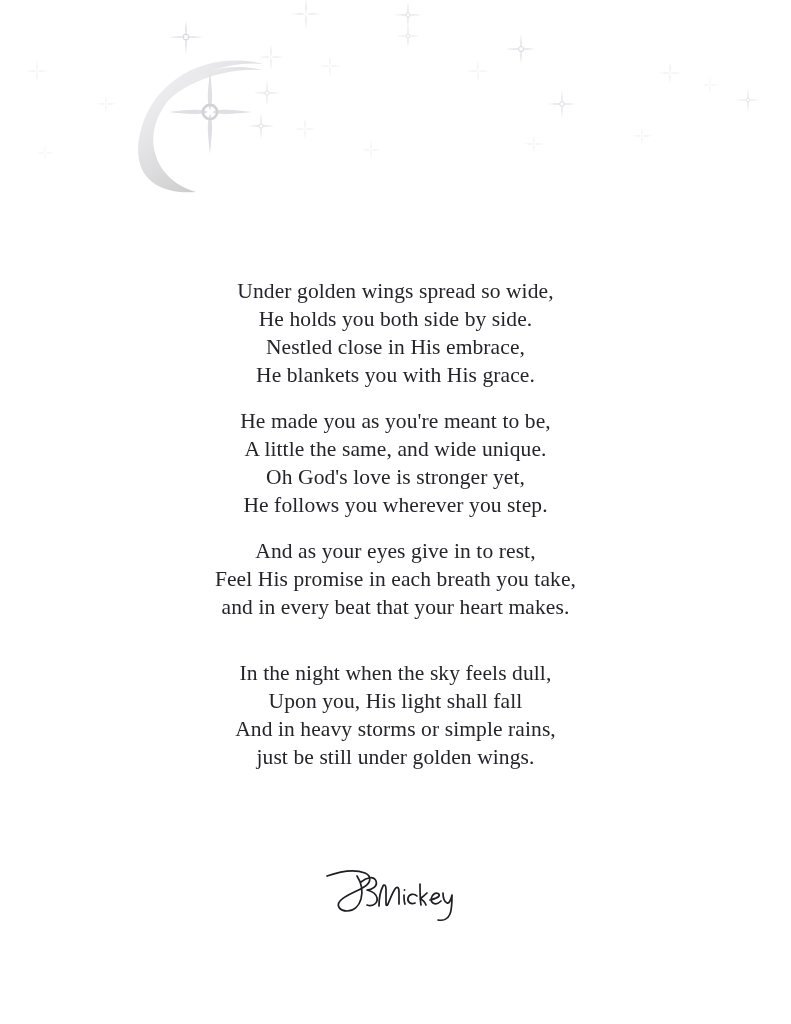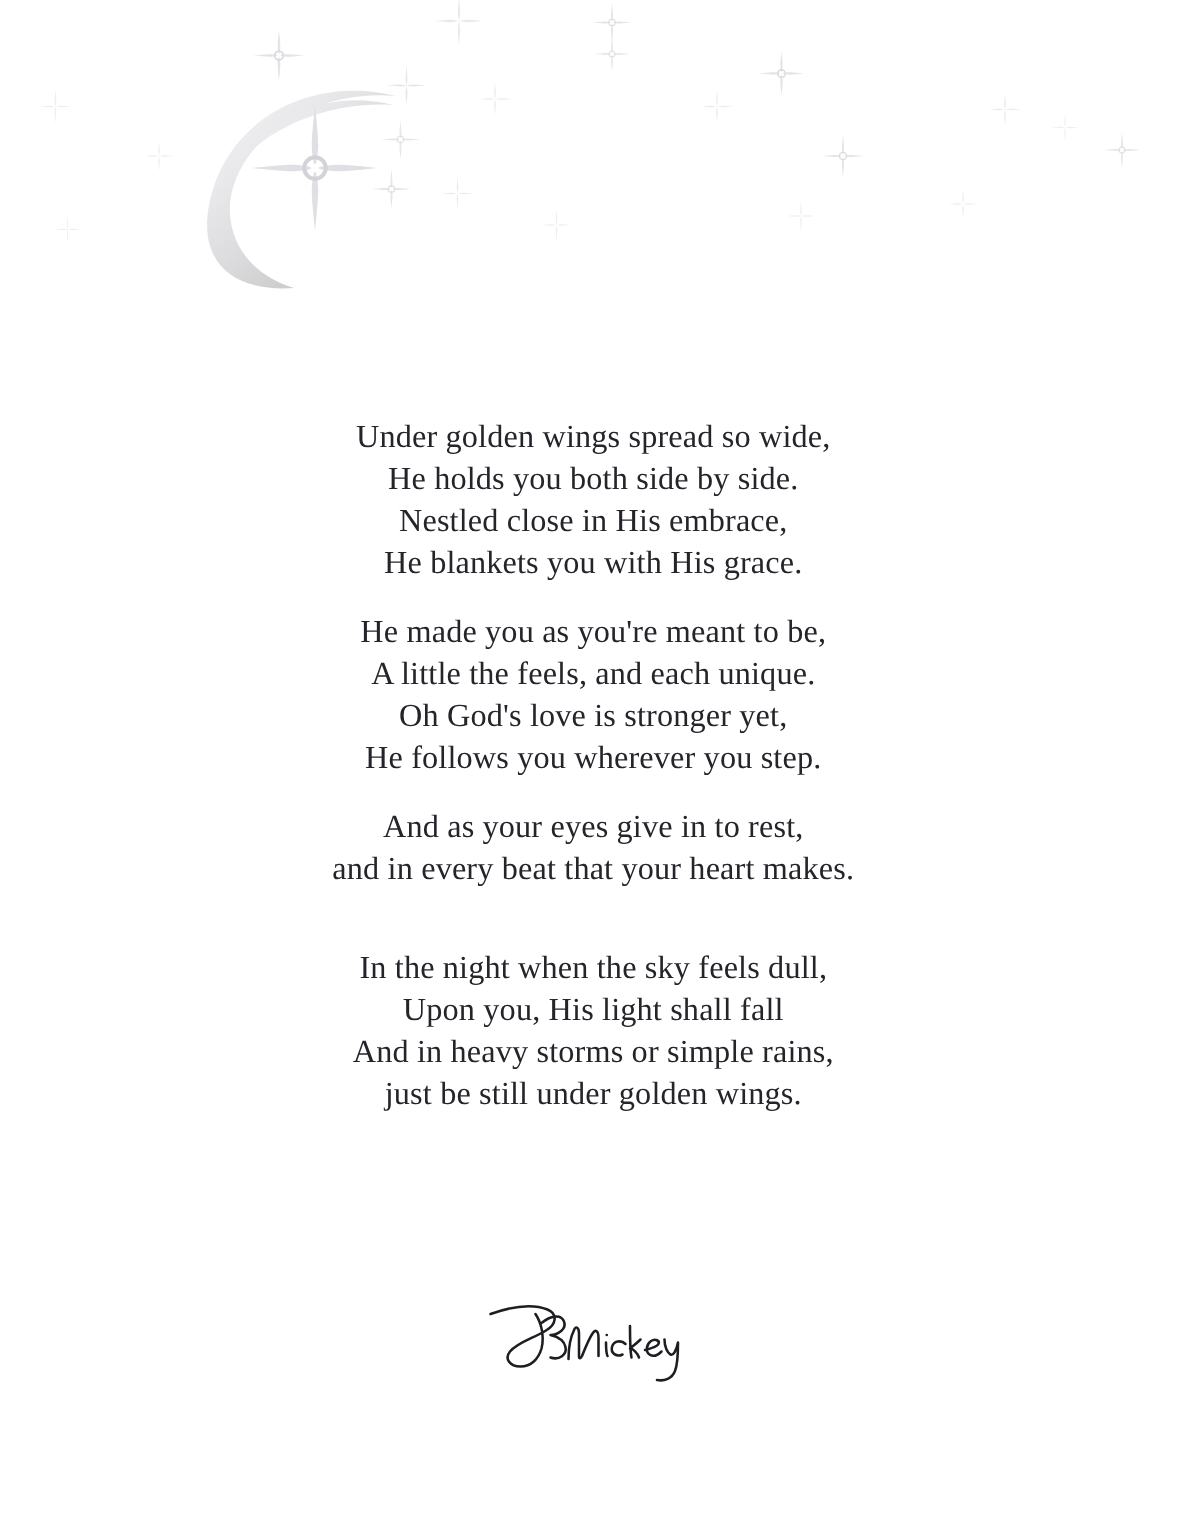--- a/index.html
+++ b/index.html
@@ -163,27 +163,28 @@
 
     <div class="stanza">
       <div class="poem-line">Under golden wings spread so wide,</div>
       <div class="poem-line">He holds you both side by side.</div>
       <div class="poem-line">Nestled close in His embrace,</div>
       <div class="poem-line">He blankets you with His grace.</div>
     </div>
 
     <div class="stanza">
       <div class="poem-line">He made you as you're meant to be,</div>
-      <div class="poem-line">A little the feels, and each unique.</div>
+      <div class="poem-line">A little the same, and wide unique.</div>
       <div class="poem-line">Oh God's love is stronger yet,</div>
       <div class="poem-line">He follows you wherever you step.</div>
     </div>
 
     <div class="stanza">
       <div class="poem-line">And as your eyes give in to rest,</div>
+      <div class="poem-line">Feel His promise in each breath you take,</div>
       <div class="poem-line">and in every beat that your heart makes.</div>
     </div>
 
     <div class="stanza">
       <div class="poem-line">In the night when the sky feels dull,</div>
       <div class="poem-line">Upon you, His light shall fall</div>
       <div class="poem-line">And in heavy storms or simple rains,</div>
       <div class="poem-line">just be still under golden wings.</div>
     </div>
 

